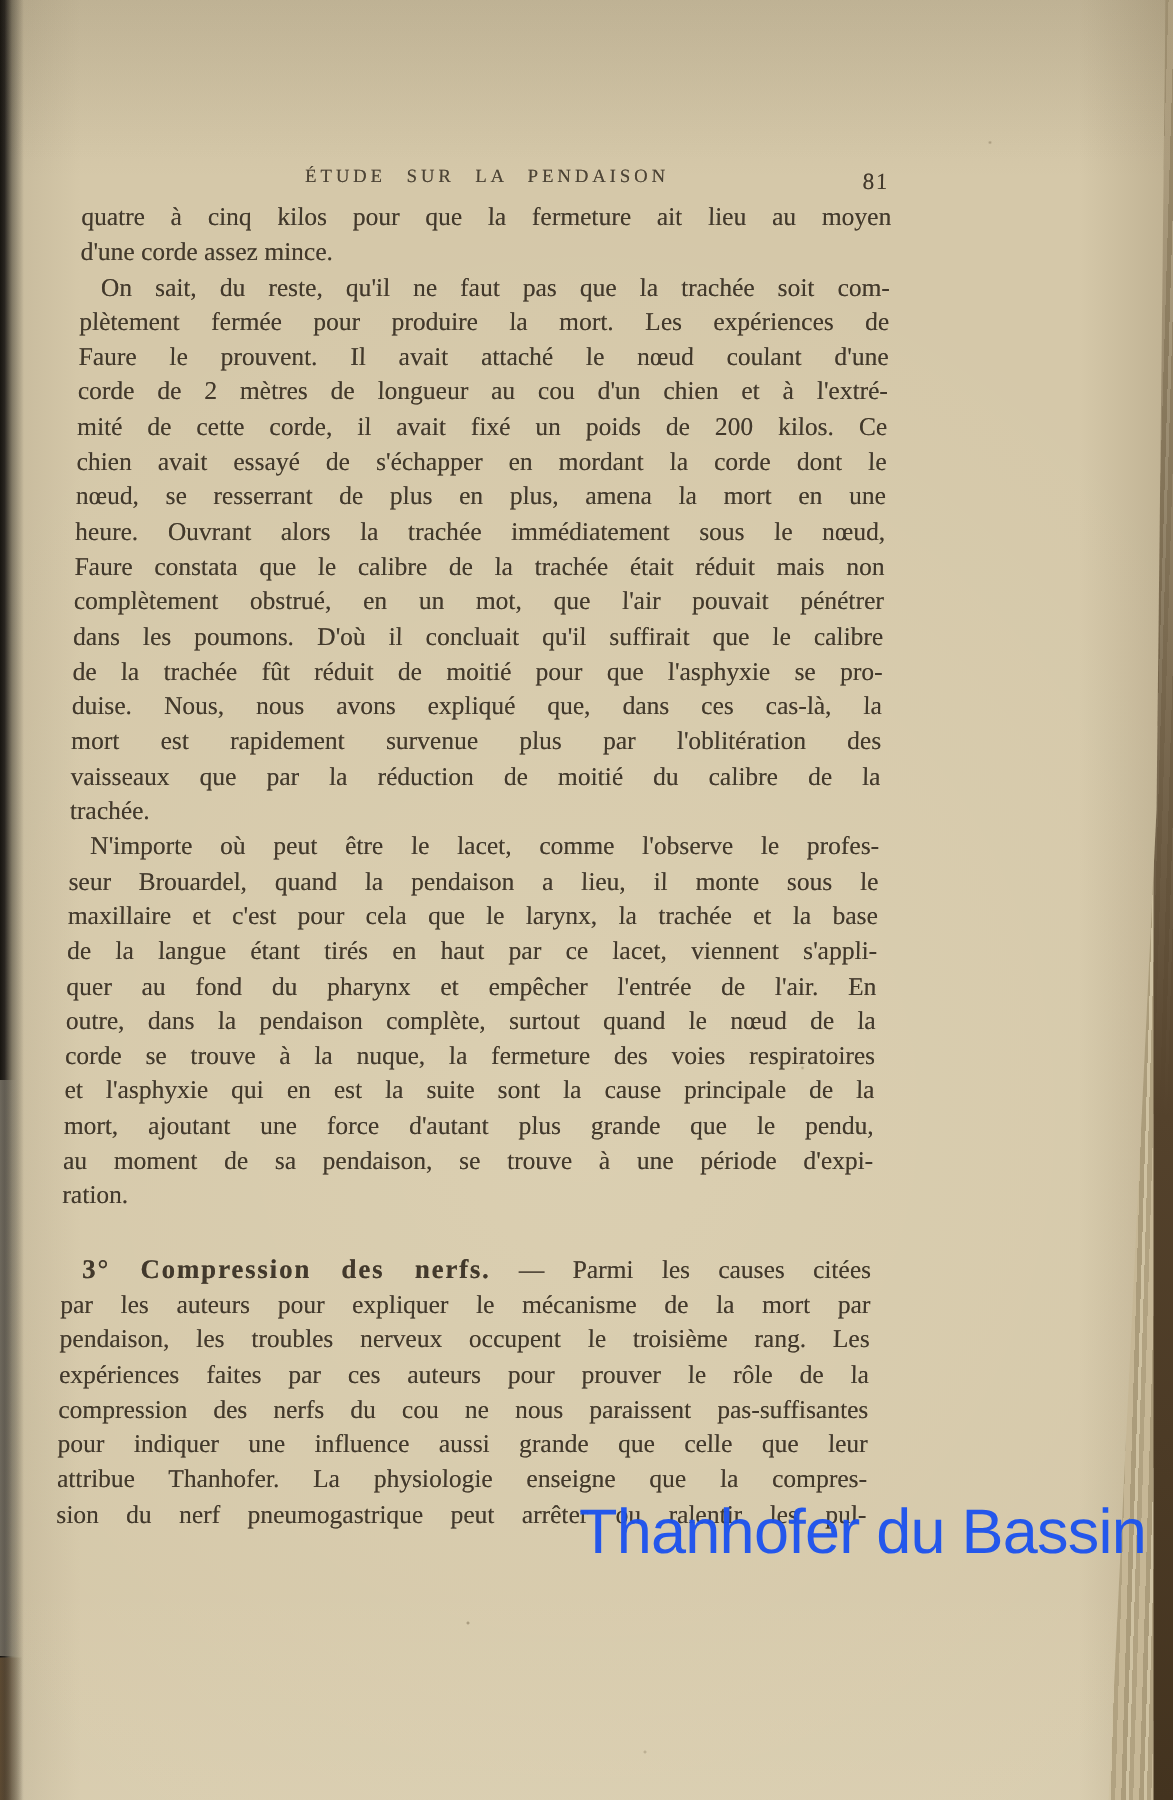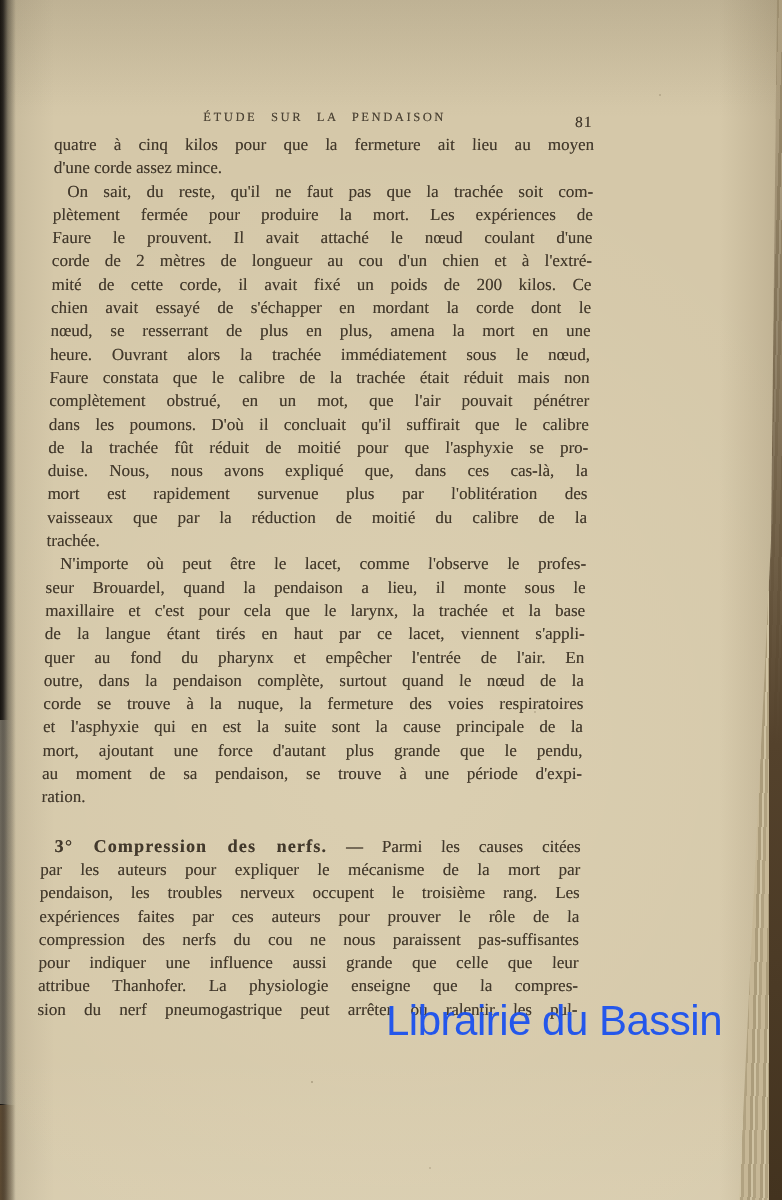--- a/index.html
+++ b/index.html
@@ -185,15 +185,15 @@
           <div class="line">compression des nerfs du cou ne nous paraissent pas-suffisantes</div>
           <div class="line">pour indiquer une influence aussi grande que celle que leur</div>
           <div class="line">attribue Thanhofer. La physiologie enseigne que la compres-</div>
           <div class="line">sion du nerf pneumogastrique peut arrêter ou ralentir les pul-</div>
         </div>
       </div>
   </div>
 
   <div class="vignette"></div>
 
-  <div class="watermark">Librairie du Bassin</div>
+  <div class="watermark">Thanhofer du Bassin</div>
 
 </div>
 
 </body></html>

